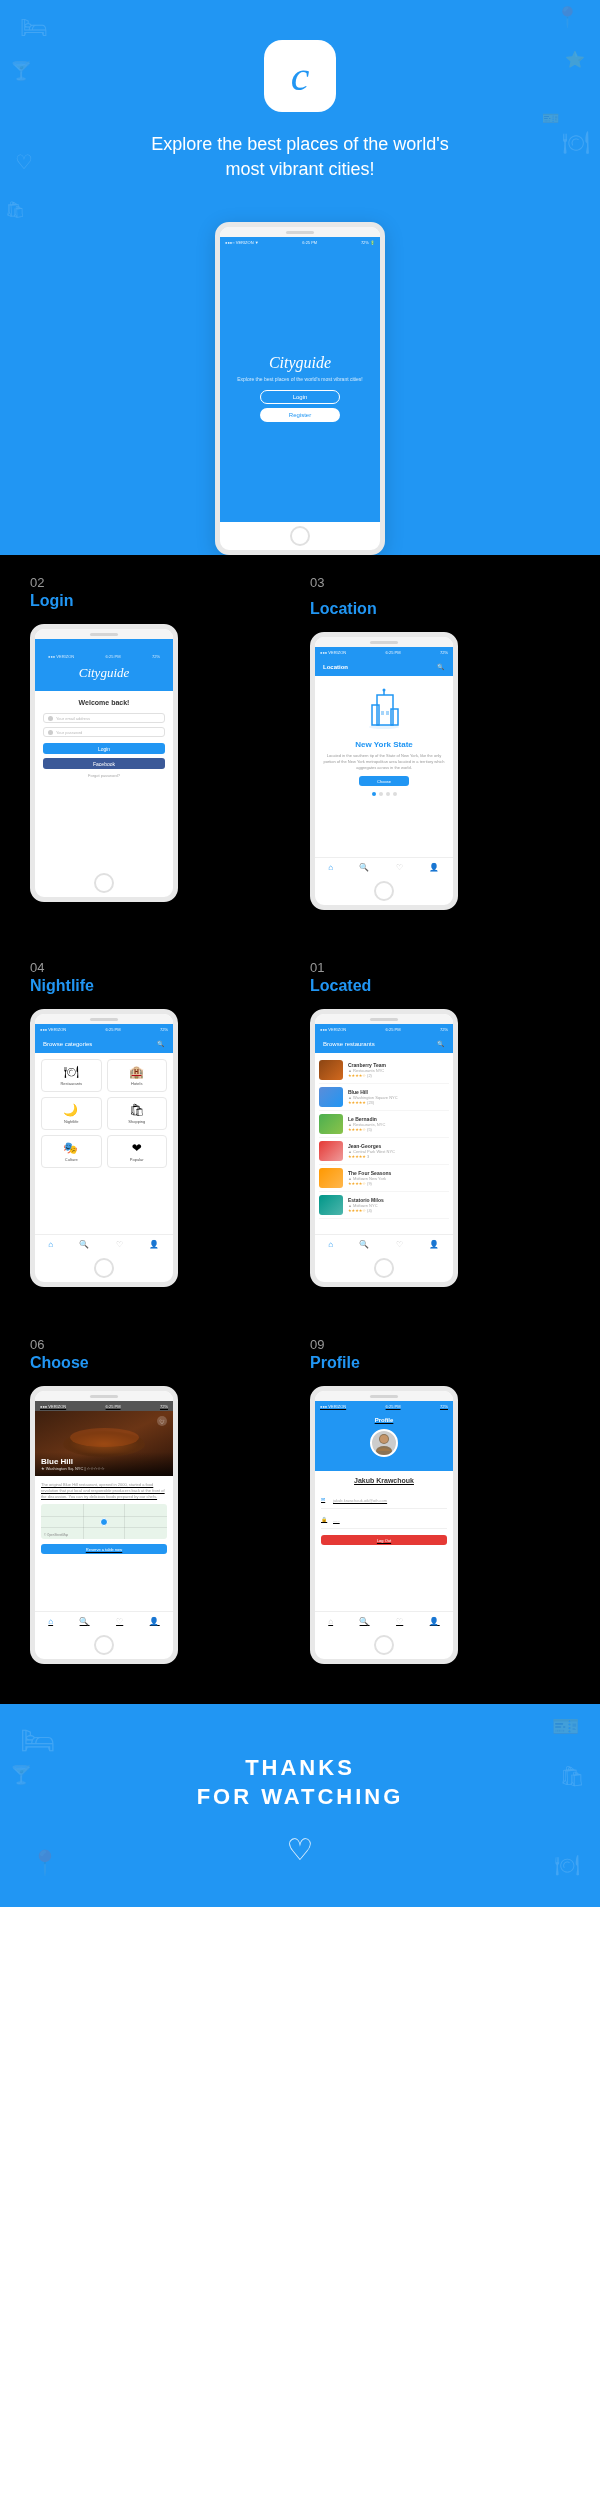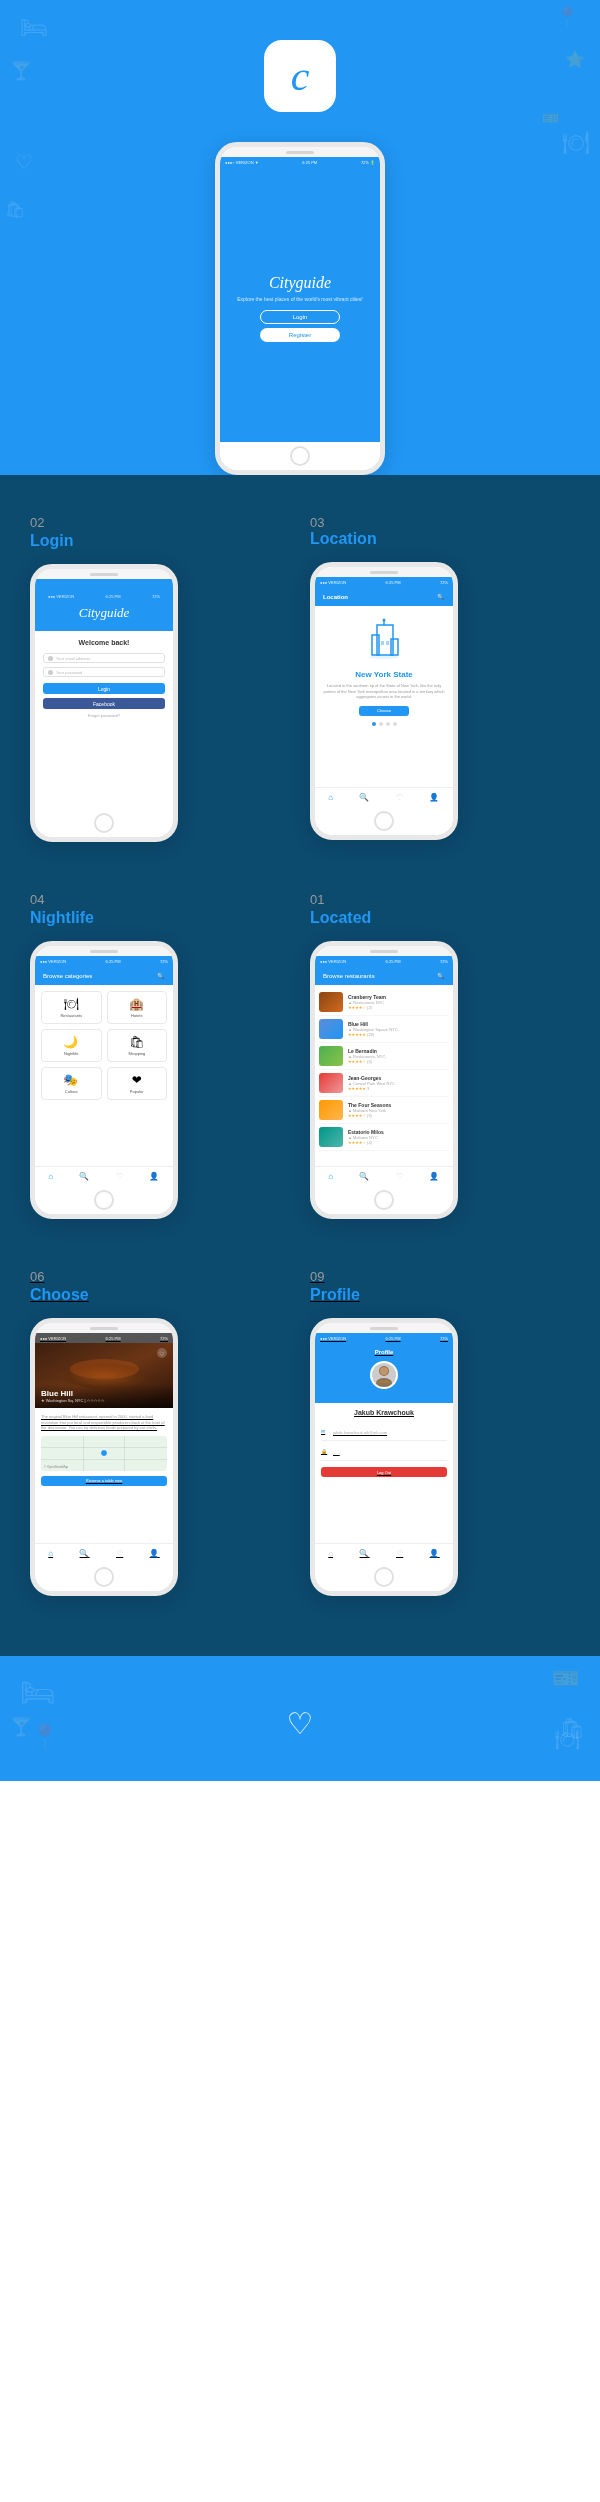--- a/index.html
+++ b/index.html
@@ -92,22 +92,22 @@
     .btn-outline {
       border: 1px solid white;
     }
     .btn-filled {
       background: white;
       color: #2196F3;
     }
 
     
     .sections-grid {
-      background: #0c4a6e;
-      padding: 40px 30px;
+      background: #000000;
+      padding: 20px 30px;
     }
     .section-row {
       display: flex;
       gap: 20px;
       margin-bottom: 50px;
     }
     .section-col {
       flex: 1;
       display: flex;
       flex-direction: column;
@@ -587,21 +587,21 @@
       border: 2px solid #e0e0e0;
       margin: 4px auto;
     }
     .phone-wrapper {
       display: flex;
       flex-direction: column;
       align-items: center;
     }
     .phone-body {
       background: white;
-      border-radius: 22px;
+      border-radius: 14px;
       border: 5px solid #e8e8e8;
       box-shadow: 0 4px 20px rgba(0,0,0,0.15);
       width: 148px;
       overflow: hidden;
       position: relative;
     }
     .phone-body-large {
       width: 170px;
     }
     .phone-inner {
@@ -648,20 +648,24 @@
     <span class="bg-icon" style="top:130px;right:10px;font-size:22px;">🍽</span>
     <span class="bg-icon" style="top:150px;left:15px;font-size:20px;">♡</span>
     <span class="bg-icon" style="top:110px;right:40px;font-size:14px;">🎫</span>
     <span class="bg-icon" style="top:200px;left:5px;font-size:16px;">🛍</span>
   </div>
 
   <div class="app-icon">
     <span class="app-icon-letter">c</span>
   </div>
 
+  <div class="hero-title">
+    <span>Explore the best places of the world's</span><br>
+    <span>most vibrant cities!</span>
+  </div>
 
   <div class="hero-phone-container">
     <div class="phone-wrapper">
       <div class="phone-body phone-body-large">
         <div class="phone-speaker-bar">
           <div class="phone-speaker-line"></div>
         </div>
         <div class="phone-inner" style="height:285px;">
 
           <div class="top-bar-row">
@@ -721,21 +725,21 @@
                 <span class="login-forgot">Forgot password?</span>
               </div>
             </div>
           </div>
           <div class="phone-home-btn"></div>
         </div>
       </div>
     </div>
 
     <div class="section-col">
-      <div style="font-size:13px;color:#999;font-weight:300;margin-bottom:0;">
+      <div style="font-size:13px;color:#999;font-weight:300;margin-bottom:10px;">
         <span>03</span>
       </div>
       <div class="section-label">Location</div>
       <div class="phone-wrapper">
         <div class="phone-body">
           <div class="phone-speaker-bar">
             <div class="phone-speaker-line"></div>
           </div>
           <div class="phone-inner" style="height:230px;">
             <div class="location-screen">
@@ -1058,14 +1062,18 @@
 
 <div class="footer-section">
 
   <span class="bg-icon" style="top:20px;left:20px;">🛏</span>
   <span class="bg-icon" style="top:60px;left:10px;font-size:18px;">🍸</span>
   <span class="bg-icon" style="top:10px;right:20px;font-size:22px;">🎫</span>
   <span class="bg-icon" style="top:60px;right:15px;font-size:20px;">🛍</span>
   <span class="bg-icon" style="bottom:30px;left:30px;font-size:24px;">📍</span>
   <span class="bg-icon" style="bottom:30px;right:20px;font-size:20px;">🍽</span>
 
+  <div class="footer-thanks">
+    <div>THANKS</div>
+    <div>FOR WATCHING</div>
+  </div>
   <div class="footer-heart">♡</div>
 </div>
 
 </body></html>

